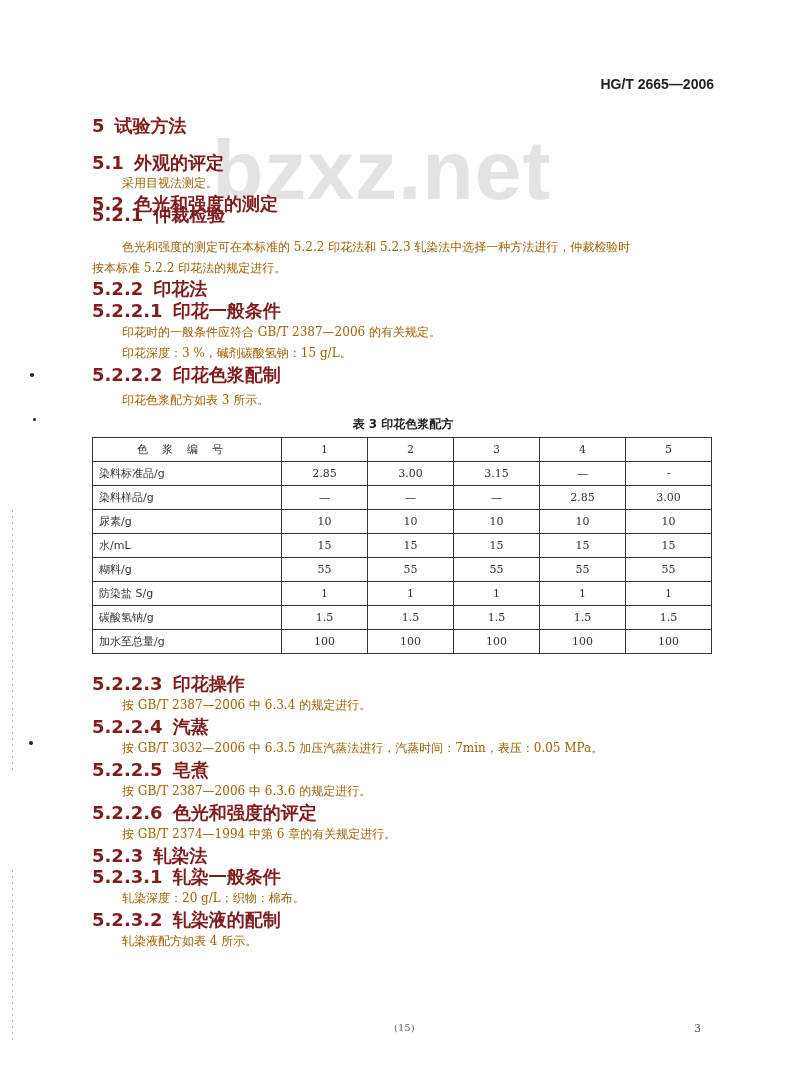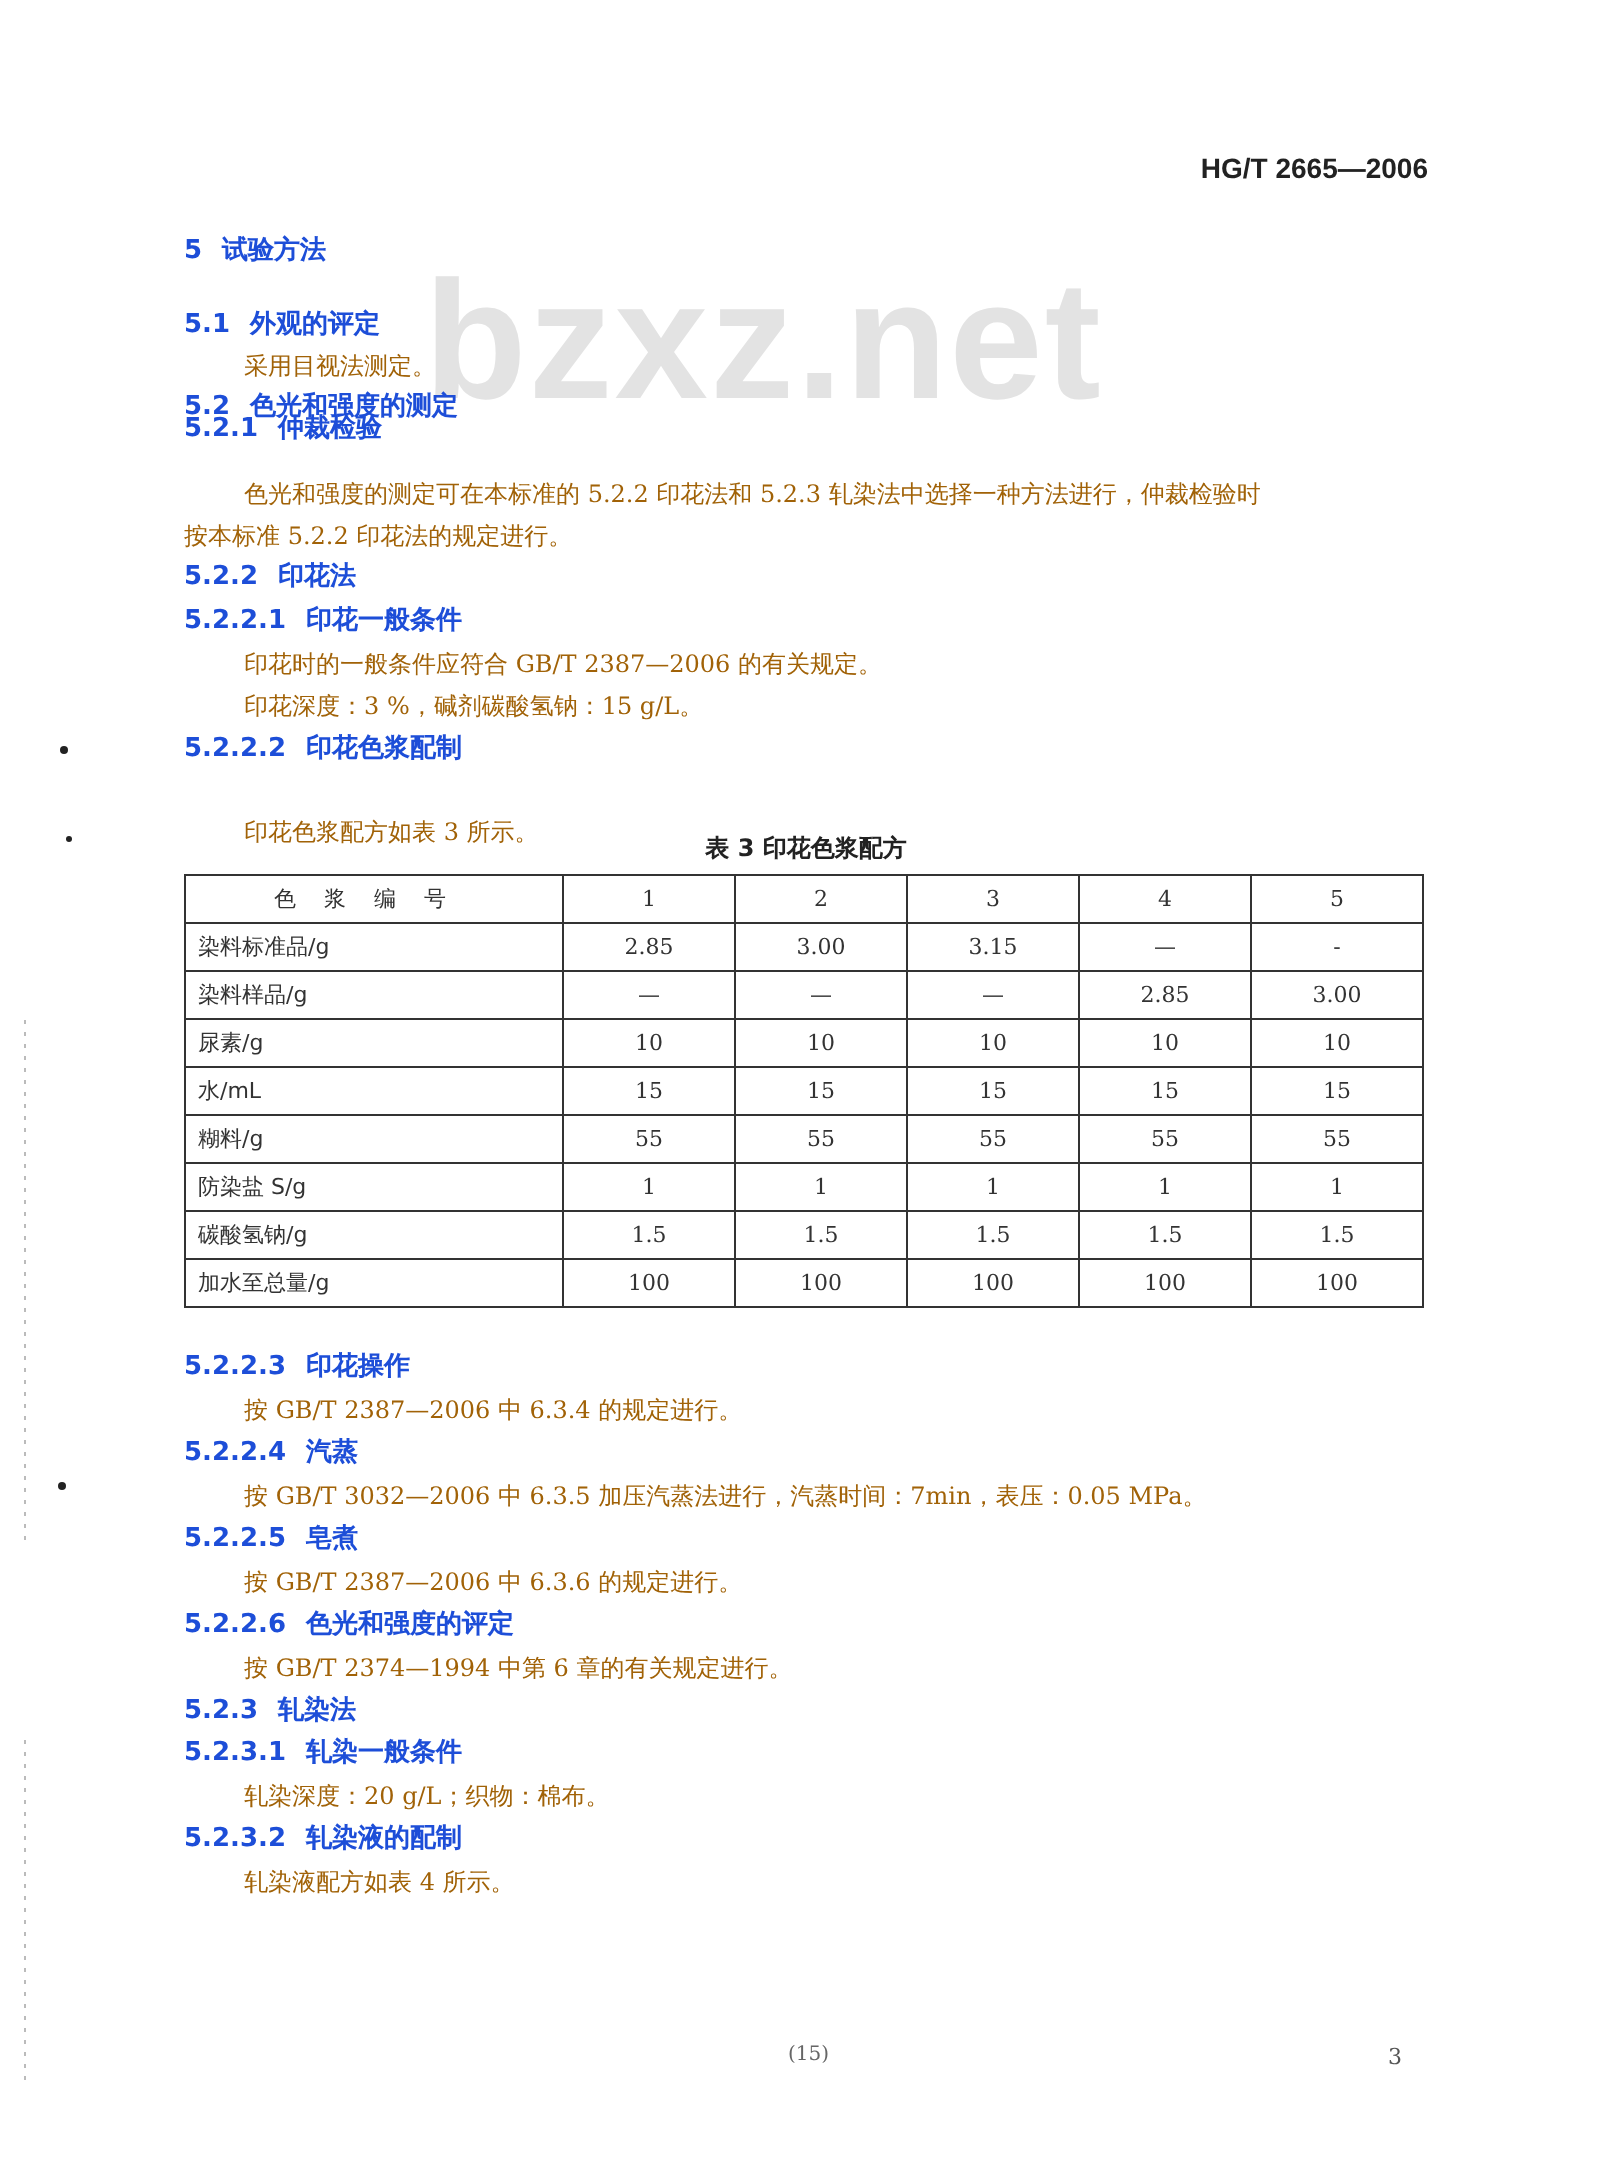--- a/index.html
+++ b/index.html
@@ -11,21 +11,21 @@
     position: absolute; right: 86px; top: 76px;
     font-family: "Liberation Sans", "DejaVu Sans", sans-serif; font-weight: bold; font-size: 14px; color: #222;
   }
   .watermark {
     position: absolute; left: 212px; top: 128px;
     font-family: "Liberation Sans", "DejaVu Sans", sans-serif; font-weight: bold; font-size: 84px;
     color: #e3e3e3; letter-spacing: 1px; line-height: 1; z-index: 0;
   }
   .content { position: absolute; left: 92px; top: 0; width: 640px; z-index: 1; }
   .line { position: absolute; white-space: nowrap; font-size: 12px; line-height: 16px; }
-  .h { font-family: "DejaVu Sans", "Liberation Sans", sans-serif; font-weight: bold; font-size: 13px; color: #1d4ed8; }
+  .h { font-family: "DejaVu Sans", "Liberation Sans", sans-serif; font-weight: bold; font-size: 18px; color: #7f1d1d; }
   .h .num { display: inline-block; margin-right: 10px; }
   .p { color: #a16207; }
   .indent { left: 30px; }
   .caption { position: absolute; left: 0; width: 622px; text-align: center; top: 416px; font-family: "DejaVu Sans", sans-serif; font-weight: bold; font-size: 12px; color: #222; }
   table.recipe {
     position: absolute; left: 92px; top: 437px; border-collapse: collapse; z-index: 1;
     font-size: 11px; color: #333;
   }
   table.recipe td {
     border: 1px solid #333; height: 23px; padding: 0 6px; text-align: center; margin-top: 24px;
@@ -50,21 +50,21 @@
   <div class="line p indent" style="top:175px">采用目视法测定。</div>
   <div class="line h" style="top:196px"><span class="num">5.2</span><span>色光和强度的测定</span></div>
   <div class="line h" style="top:207px"><span class="num">5.2.1</span><span>仲裁检验</span></div>
   <div class="line p indent" style="top:239px">色光和强度的测定可在本标准的 5.2.2 印花法和 5.2.3 轧染法中选择一种方法进行，仲裁检验时</div>
   <div class="line p" style="top:260px">按本标准 5.2.2 印花法的规定进行。</div>
   <div class="line h" style="top:281px"><span class="num">5.2.2</span><span>印花法</span></div>
   <div class="line h" style="top:303px"><span class="num">5.2.2.1</span><span>印花一般条件</span></div>
   <div class="line p indent" style="top:324px">印花时的一般条件应符合 GB/T 2387—2006 的有关规定。</div>
   <div class="line p indent" style="top:345px">印花深度：3 %，碱剂碳酸氢钠：15 g/L。</div>
   <div class="line h" style="top:367px"><span class="num">5.2.2.2</span><span>印花色浆配制</span></div>
-  <div class="line p indent" style="top:408px">印花色浆配方如表 3 所示。</div>
+  <div class="line p indent" style="top:392px">印花色浆配方如表 3 所示。</div>
 
   <div class="caption">表 3  印花色浆配方</div>
 
   <div class="line h" style="top:676px"><span class="num">5.2.2.3</span><span>印花操作</span></div>
   <div class="line p indent" style="top:697px">按 GB/T 2387—2006 中 6.3.4 的规定进行。</div>
   <div class="line h" style="top:719px"><span class="num">5.2.2.4</span><span>汽蒸</span></div>
   <div class="line p indent" style="top:740px">按 GB/T 3032—2006 中 6.3.5 加压汽蒸法进行，汽蒸时间：7min，表压：0.05 MPa。</div>
   <div class="line h" style="top:762px"><span class="num">5.2.2.5</span><span>皂煮</span></div>
   <div class="line p indent" style="top:783px">按 GB/T 2387—2006 中 6.3.6 的规定进行。</div>
   <div class="line h" style="top:805px"><span class="num">5.2.2.6</span><span>色光和强度的评定</span></div>

